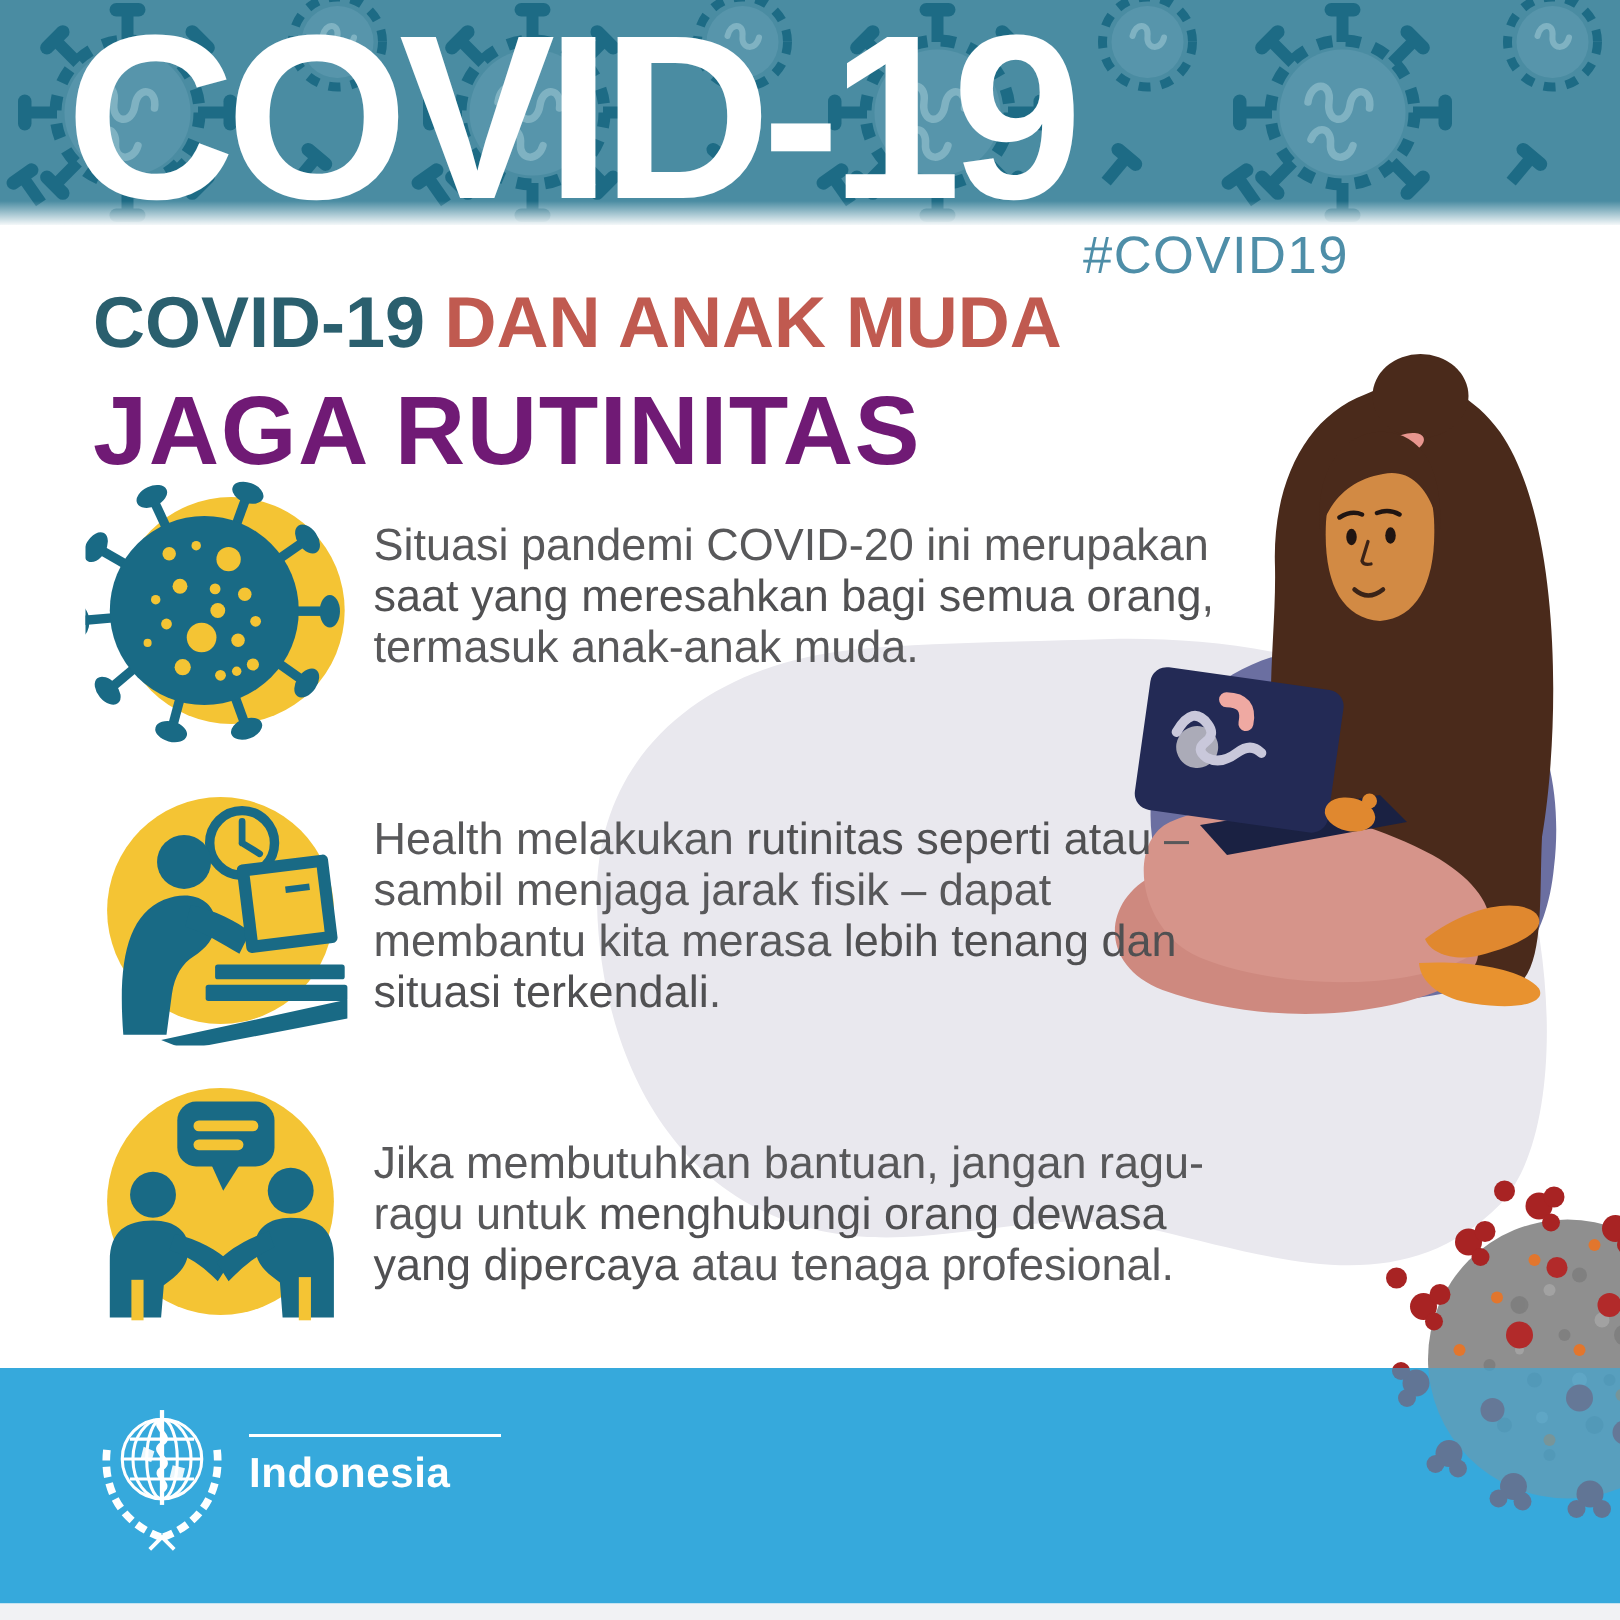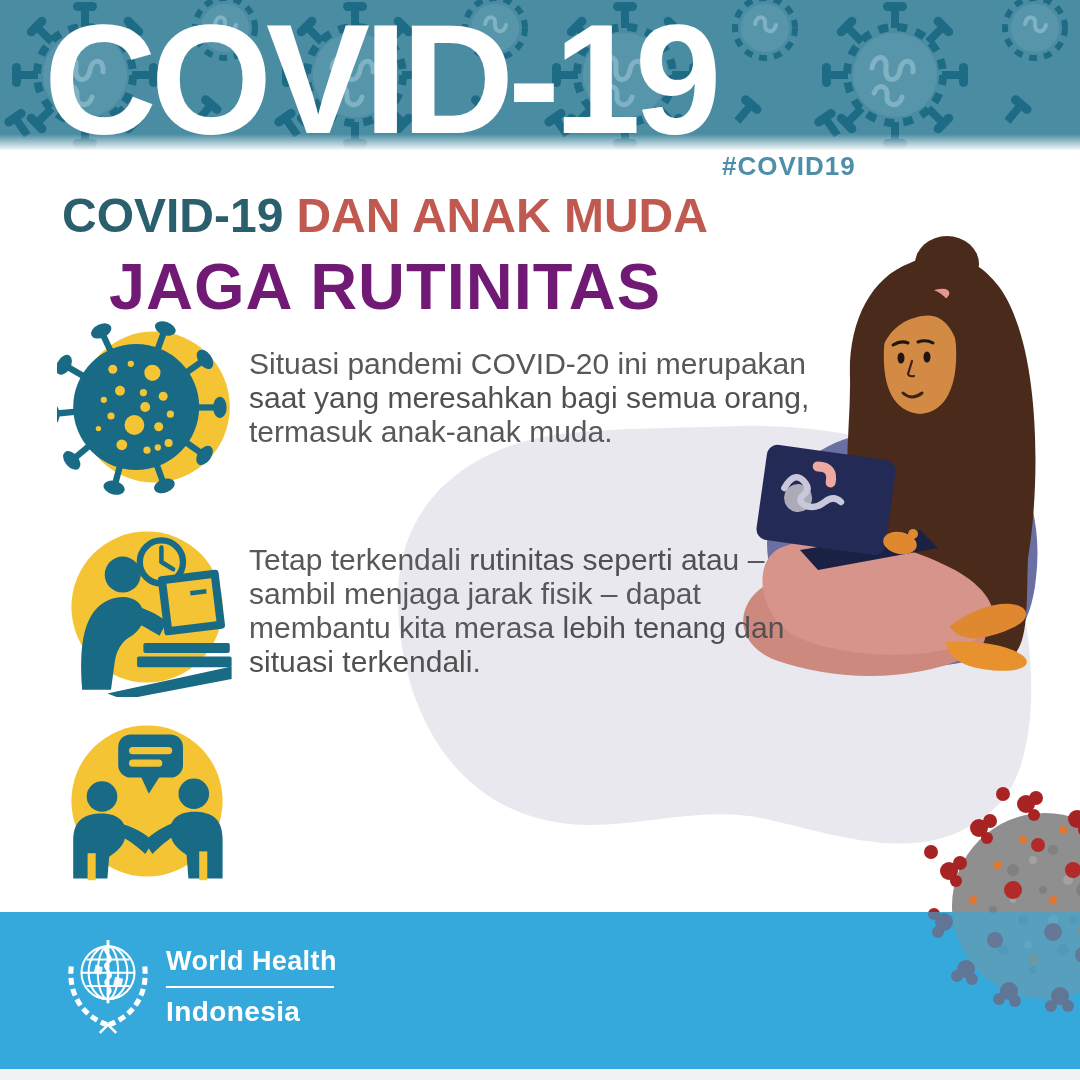--- a/index.html
+++ b/index.html
@@ -6,25 +6,25 @@
   .poster{position:relative;width:1080px;height:1080px;background:#ffffff;overflow:hidden;
           font-family:"Liberation Sans",sans-serif;}
 
   
   .banner{position:absolute;left:0;top:0;width:1080px;height:150px;}
   .banner svg{display:block;}
   .banner-title{position:absolute;left:44px;top:0;height:150px;line-height:158px;
     font-size:156px;font-weight:bold;color:#ffffff;letter-spacing:-6px;white-space:nowrap;}
   .banner-fade{position:absolute;left:0;top:134px;width:1080px;height:17px;
     background:linear-gradient(to bottom,rgba(255,255,255,0),rgba(255,255,255,1));}
-  .hashtag{position:absolute;left:722px;top:151px;font-size:26px;font-weight:bold;
+  .hashtag{position:absolute;left:722px;top:151px;font-size:35px;font-weight:normal;
     color:#4E8EA8;letter-spacing:1px;}
 
   
-  .heading{position:absolute;left:62px;top:188px;text-align:center;}
+  .heading{position:absolute;left:62px;top:188px;}
   .h-line1{font-size:48px;font-weight:bold;white-space:nowrap;}
   .h-teal{color:#2A5F6E;margin-right:13px;}
   .h-red{color:#C05A50;}
   .h-line2{font-size:65px;font-weight:bold;color:#701a75;margin-top:6px;letter-spacing:1px;}
 
   
   .section-icon{position:absolute;left:57px;width:180px;height:180px;}
   .para{position:absolute;left:249px;width:600px;font-size:30px;line-height:34px;color:#58585A;}
   .para .b{font-weight:normal;color:#505052;}
   #icon-row-1{top:317px;} #para-1{top:347px;}
@@ -258,41 +258,42 @@
       <g transform="rotate(-7 150 100)">
         <rect x="116" y="62" width="68" height="66" rx="4"></rect>
         <rect x="125" y="71" width="50" height="48" fill="#F4C434"></rect>
         <rect x="150" y="82" width="18" height="5" fill="#196A85"></rect>
       </g>
       <rect x="96" y="140" width="96" height="11" rx="2"></rect>
       <rect x="89" y="155" width="105" height="12" rx="2"></rect>
       <polygon points="56,196 194,166 194,180 74,203"></polygon>
     </g>
   </svg>
-  <div id="para-2" class="para"><span>Tetap terkendali </span><span class="b">rutinitas seperti atau</span><span> – sambil menjaga jarak fisik – dapat membantu kita merasa </span><span class="b">lebih tenang dan situasi terkendali</span><span>.</span></div>
+  <div id="para-2" class="para"><span>Health melakukan </span><span class="b">rutinitas seperti atau</span><span> – sambil menjaga jarak fisik – dapat membantu kita merasa </span><span class="b">lebih tenang dan situasi terkendali</span><span>.</span></div>
 
   <svg id="icon-row-3" class="section-icon" viewBox="0 0 200 200">
     <circle cx="100" cy="100" r="84" fill="#F4C434"></circle>
     <g fill="#196A85">
       <rect x="68" y="26" width="72" height="48" rx="14"></rect>
       <polygon points="92,70 116,70 102,92"></polygon>
       <circle cx="50" cy="95" r="17"></circle>
       <path d="M18,186 L18,144 C18,122 30,114 50,114 C68,114 78,124 76,138 C75,150 66,156 58,162 L56,186 Z"></path>
       <path d="M66,124 C84,128 98,136 107,145 L98,159 C88,149 76,140 62,136 Z"></path>
       <circle cx="152" cy="92" r="17"></circle>
       <path d="M184,186 L184,142 C184,120 172,112 152,112 C134,112 124,122 126,136 C127,148 136,154 144,160 L146,186 Z"></path>
       <path d="M136,122 C118,128 106,136 97,145 L106,159 C116,149 126,140 140,134 Z"></path>
     </g>
     <g fill="#F4C434">
       <rect x="80" y="40" width="48" height="8" rx="4"></rect>
       <rect x="80" y="54" width="37" height="8" rx="4"></rect>
       <rect x="34" y="158" width="9" height="30"></rect>
       <rect x="158" y="156" width="9" height="32"></rect>
     </g>
   </svg>
+  <div id="para-3" class="para"><span>Jika membutuhkan bantuan, jangan ragu-ragu untuk </span><span class="b">menghubungi orang dewasa yang dipercaya</span><span> atau tenaga profesional.</span></div>
 
   <div class="footer-bar"></div>
   <div class="bottom-strip"></div>
 
   <div class="virus-photo">
     <div class="virus-top">
       <svg viewBox="0 0 272 272" width="272" height="272">
         <use href="#cov-render"></use>
       </svg>
     </div>
@@ -403,18 +404,17 @@
       <path d="M24,21 h42 M24,47 h42"></path>
     </g>
     <path d="M33,26 l7,3 -2,7 -7,-2 z M52,38 l8,2 -2,8 -8,-2 z" fill="#ffffff" opacity="0.9"></path>
     <rect x="43.6" y="2" width="2.8" height="62" fill="#ffffff"></rect>
     <path d="M45,8 c-9,5 9,11 0,16 c-9,5 9,11 0,16 c-8,5 8,10 0,15" stroke="#ffffff" stroke-width="2.6" fill="none"></path>
     <path d="M9,28 c-3,26 10,48 35,57" stroke="#ffffff" stroke-width="5" stroke-dasharray="7 4" fill="none"></path>
     <path d="M81,28 c3,26 -10,48 -35,57" stroke="#ffffff" stroke-width="5" stroke-dasharray="7 4" fill="none"></path>
     <path d="M37,93 l8,-8 8,8" stroke="#ffffff" stroke-width="2.5" fill="none"></path>
   </svg>
   <div class="who-text">
-    <div class="who-name">World Health</div>
     <div class="who-line"></div>
     <div class="who-region">Indonesia</div>
   </div>
 
 </div>
 
 </body></html>

